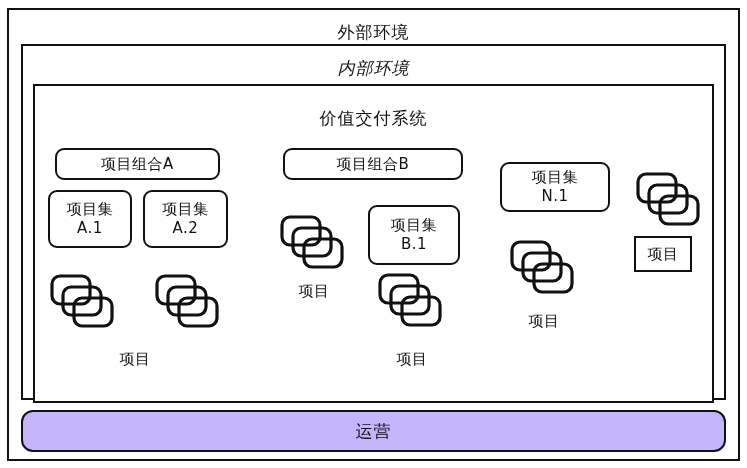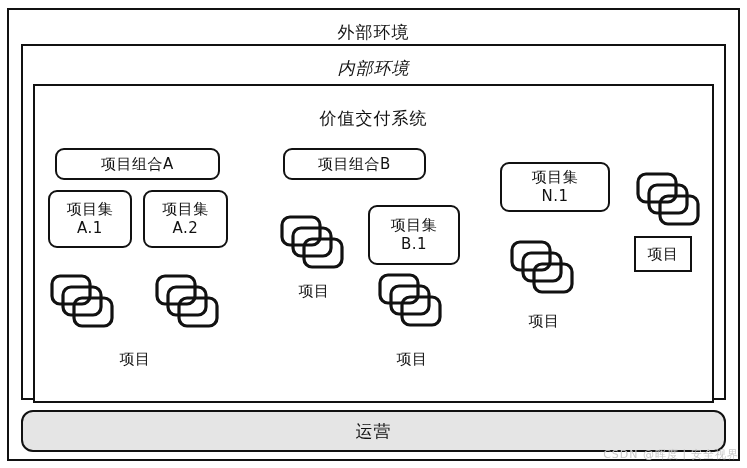--- a/index.html
+++ b/index.html
@@ -37,30 +37,30 @@
     letter-spacing:.5px;white-space:pre-line;
   }
   .sbox{
     position:absolute;box-sizing:border-box;
     border:2px solid #111;border-radius:0;background:#fff;
     display:flex;align-items:center;justify-content:center;
     text-align:center;font-size:15px;line-height:19px;letter-spacing:.5px;
   }
 
   .box-portfolio-a{left:55px;top:148px;width:165px;height:32px;}
-  .box-portfolio-b{left:283px;top:148px;width:143px;height:32px;}
+  .box-portfolio-b{left:283px;top:148px;width:180px;height:32px;}
   .box-program-a1{left:48px;top:190px;width:84px;height:58px;}
   .box-program-a2{left:143px;top:190px;width:85px;height:58px;}
   .box-program-b1{left:368px;top:205px;width:92px;height:60px;}
   .box-program-n1{left:500px;top:162px;width:110px;height:50px;}
   .box-project-right{left:634px;top:236px;width:58px;height:36px;}
 
   .box-ops{
     position:absolute;left:21px;top:410px;width:705px;height:42px;
-    box-sizing:border-box;border:2.5px solid #111;border-radius:12px;background:#e5e5e5;
+    box-sizing:border-box;border:2.5px solid #111;border-radius:12px;background:#c4b5fd;
     display:flex;align-items:center;justify-content:center;
     font-size:17px;letter-spacing:1px;
   }
 
   
   .stack{position:absolute;width:68px;height:58px;}
   .stack svg{display:block;width:68px;height:58px;}
 
   .caption{
     position:absolute;text-align:center;font-size:15px;
@@ -174,15 +174,14 @@
       <rect x="2" y="2" width="38" height="28" rx="8"></rect>
       <rect x="13" y="13" width="38" height="28" rx="8"></rect>
       <rect x="24" y="24" width="38" height="28" rx="8"></rect>
     </svg>
   </div>
 
   <div class="sbox box-project-right">项目</div>
 
   <div class="box-ops">运营</div>
 
-  <div class="watermark">CSDN @晖度丨安全视界</div>
 
 </div>
 
 </body></html>

